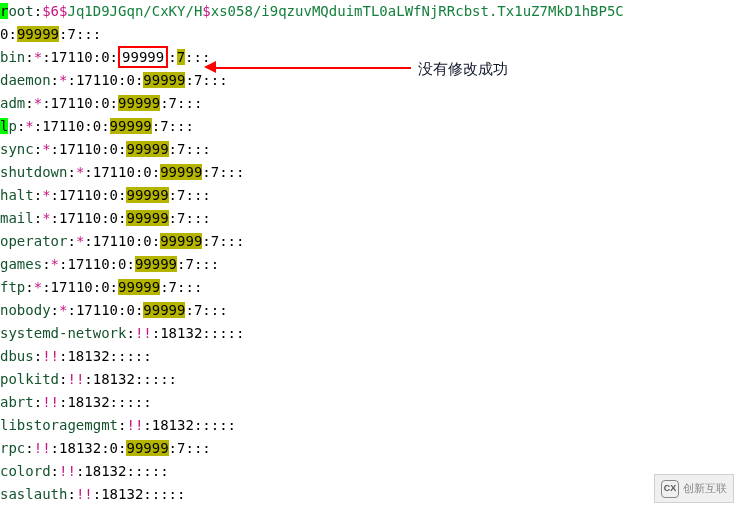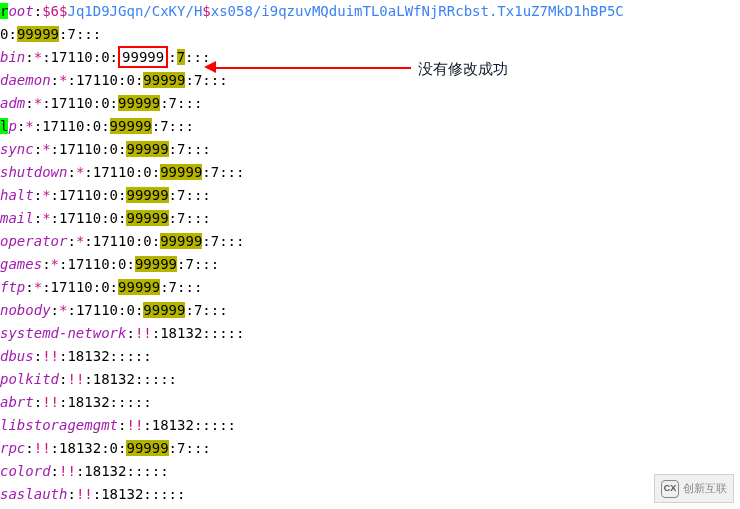--- a/index.html
+++ b/index.html
@@ -13,23 +13,23 @@
     line-height: 23px;
     overflow: hidden;
     position: relative;
   }
   .terminal {
     white-space: pre;
     padding: 0;
     margin: 0;
   }
   .line { display: block; }
-  .user { color: #a21caf; font-style: italic; }           
+  .user { color: #14532d; }           
   .colon { color: #000000; }
-  .red { color: #3b82f6; }
+  .red { color: #15803d; }
   .num { color: #000000; }
   .star { color: #c71585; }           
   .hash { color: #c71585; }           
   .hl {
     background: #b5b500;
     color: #000000;
   }
   .lp-hl {
     background: #00ff00;
     color: #000000;

